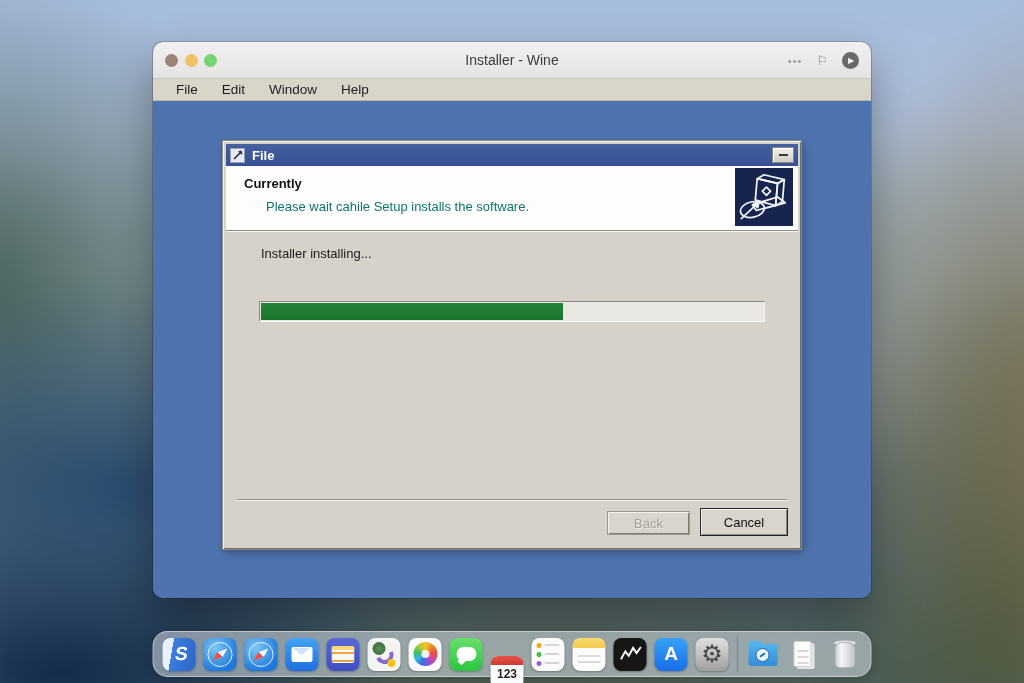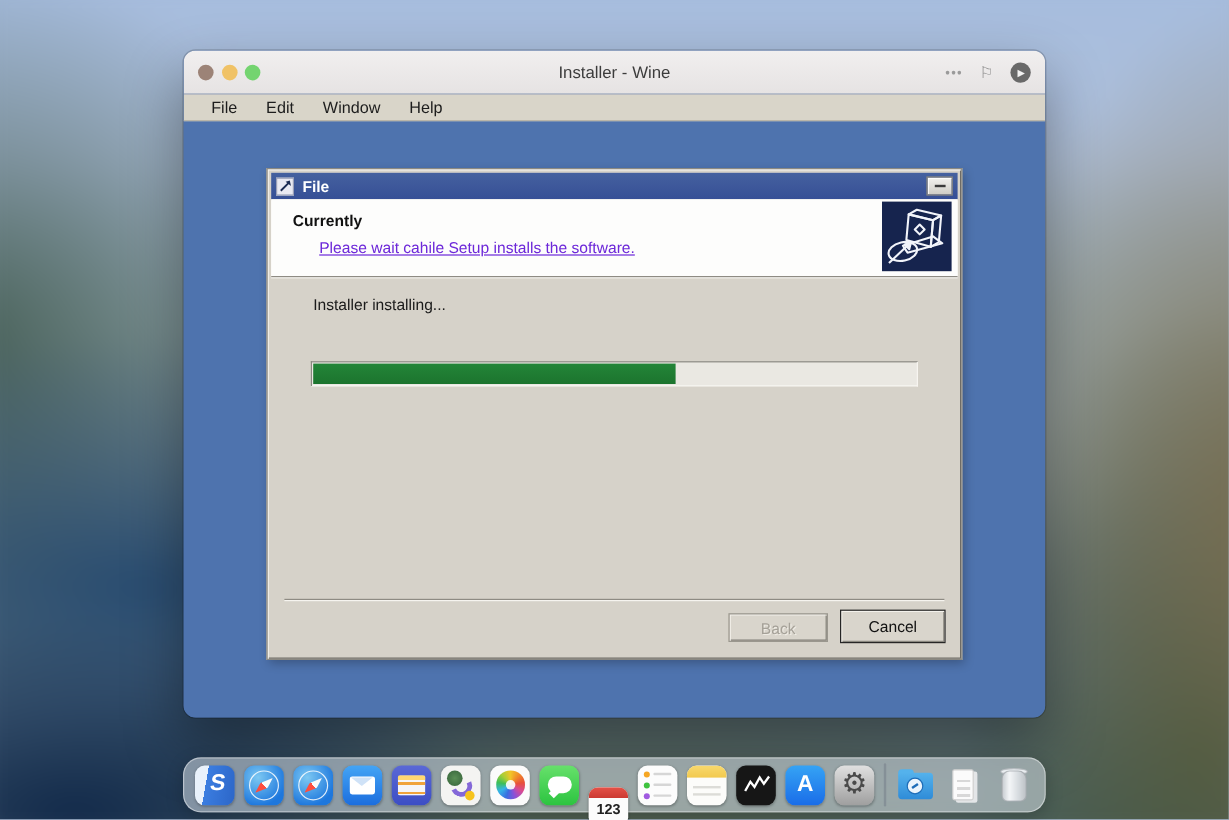--- a/index.html
+++ b/index.html
@@ -81,21 +81,21 @@
     box-shadow: inset 1px 1px 0 #ffffff;
     display:flex; align-items:center; justify-content:center;
   }
   .dlg-min-dash { width:9px; height:2px; background:#3b3b3b; }
 
   .dlg-header {
     position:absolute; left:3px; right:3px; top:25px; height:65px; background:#fdfdfc;
     border-bottom:1px solid #8e8b83; box-shadow:0 1px 0 #f8f6f1;
   }
   .dlg-heading { position:absolute; left:18px; top:10px; font-size:13px; font-weight:bold; color:#111; }
-  .dlg-subheading { position:absolute; left:40px; top:33px; font-size:13px; color:#6d28d9;text-decoration:underline; }
+  .dlg-subheading { position:absolute; left:40px; top:33px; font-size:13px; color:#0f766e; }
   .dlg-header-art {
     position:absolute; right:5px; top:2px; width:58px; height:58px; background:#16244e;
   }
 
   .dlg-status { position:absolute; left:38px; top:105px; font-size:13px; color:#1a1a1a; }
   .dlg-path   { position:absolute; left:38px; top:130px; font-size:13.5px; color:#111; }
 
   .progress-track {
     position:absolute; left:36px; top:160px; width:506px; height:21px;
     background:#eae8e2;

